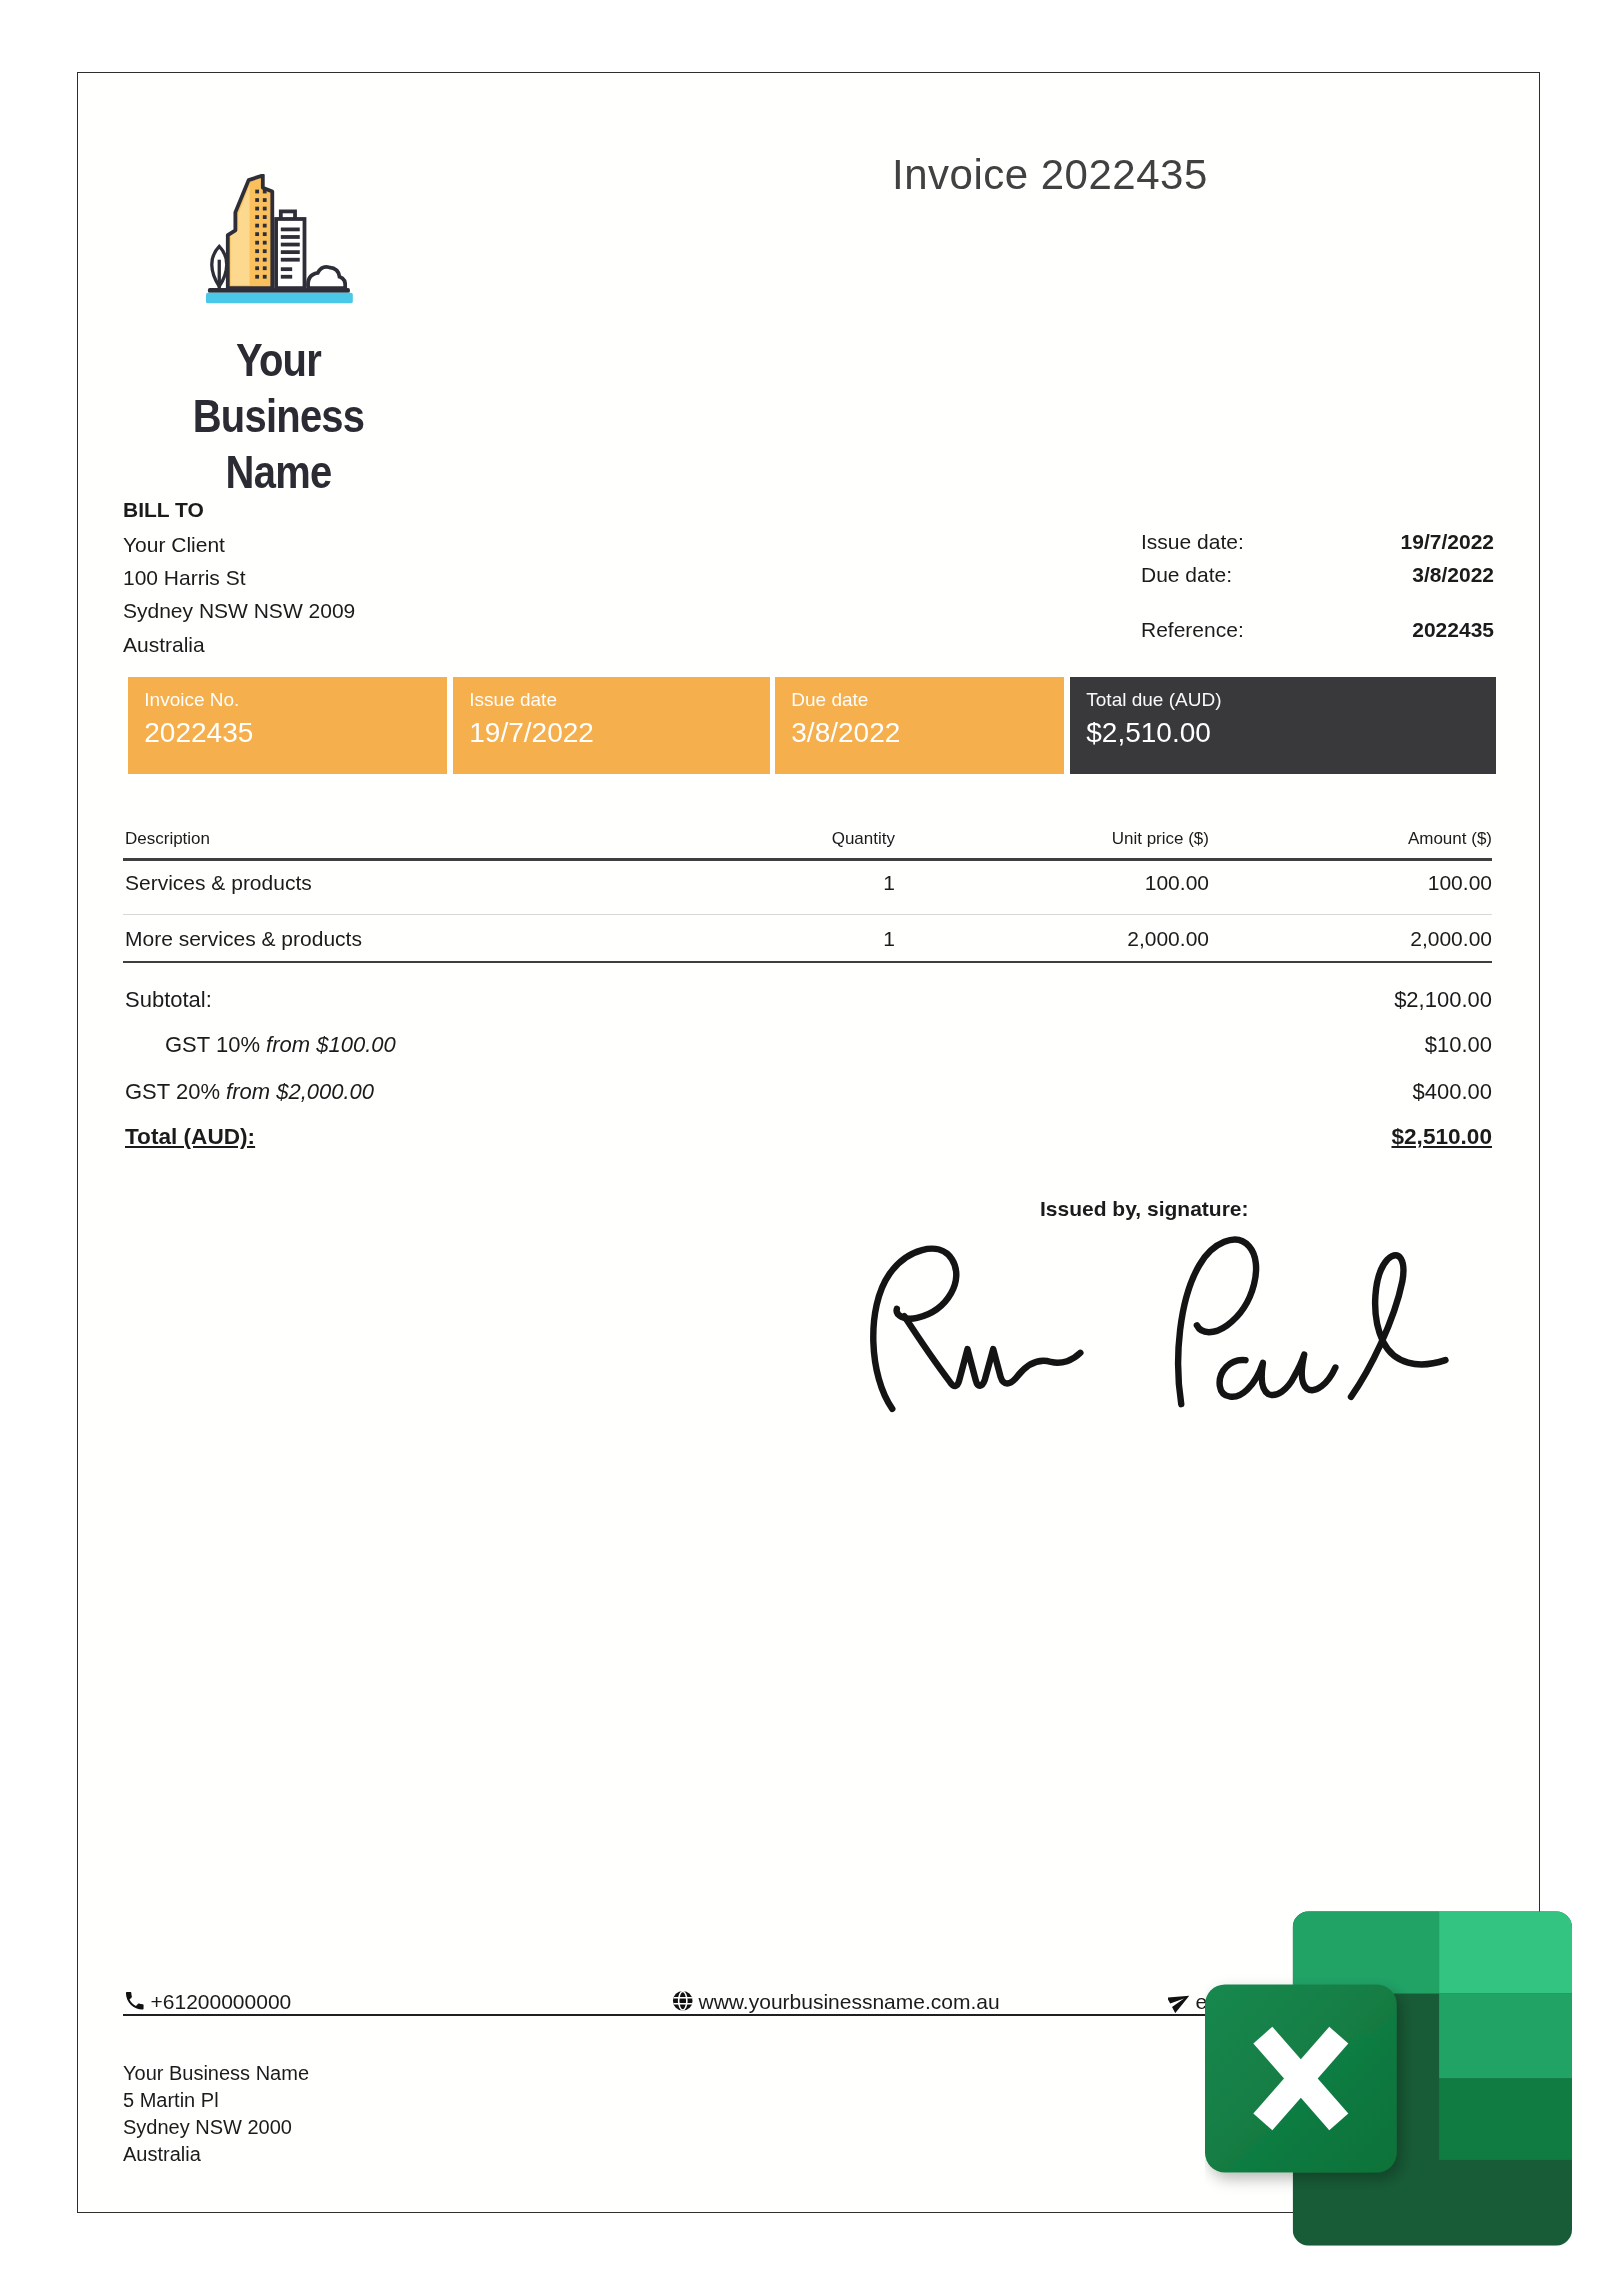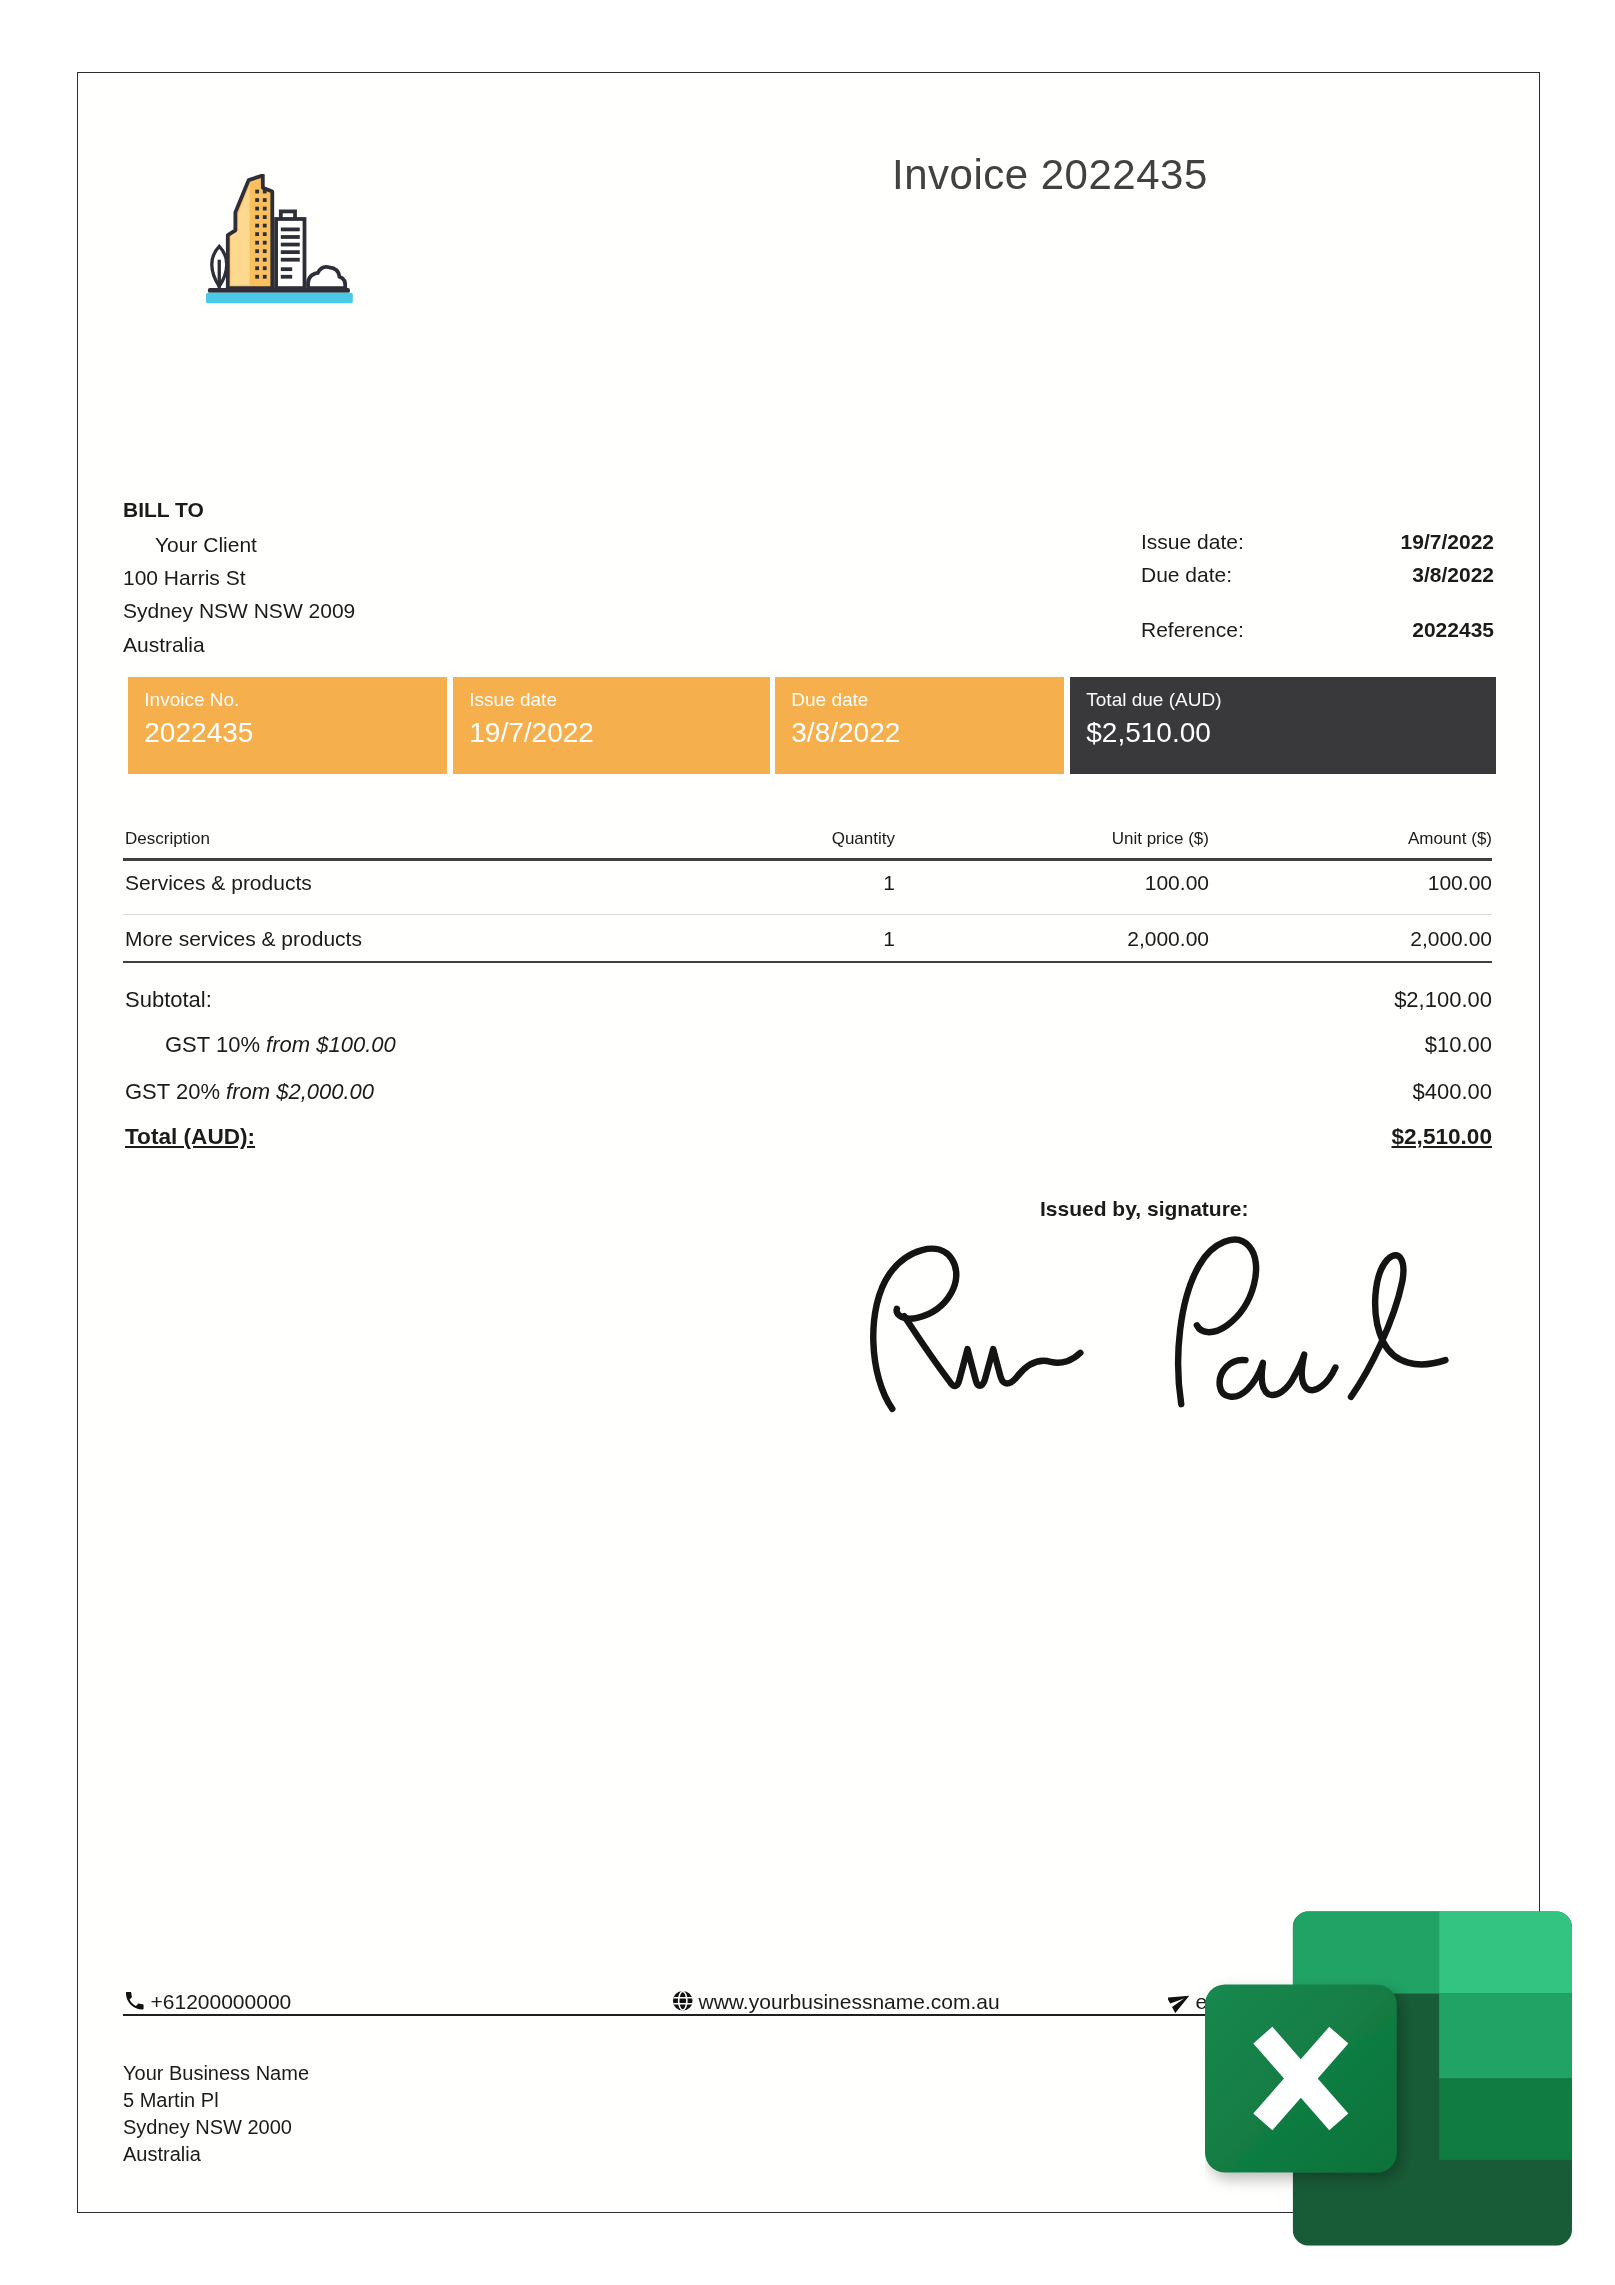--- a/index.html
+++ b/index.html
@@ -87,23 +87,27 @@
           <rect x="79" y="98" width="12" height="4"></rect>
           <rect x="79" y="106" width="12" height="4"></rect>
         </g>
 
         <path d="M 108 120 Q 106 106 118 104 Q 122 96 130 98 Q 140 99 141 108 Q 148 110 147 120 Z" fill="#ffffff" stroke="#2E2E38" stroke-width="4"></path>
 
         <rect x="2" y="120" width="150" height="5" rx="2" fill="#2E2E38"></rect>
         <rect x="0" y="125" width="155" height="11" rx="2" fill="#4AC8E8"></rect>
       </svg>
     </div>
+    <div class="abs" style="left:51px;top:259px;width:299px;">
+      <div class="logo-name">Your Business</div>
+      <div class="logo-name">Name</div>
+    </div>
 
     <div class="abs billto-label" style="left:45px;top:425px;">BILL TO</div>
-    <div class="abs billto-line" style="left:45px;top:460px;margin-left:32px;">Your Client</div>
+    <div class="abs billto-line" style="left:45px;top:460px;">Your Client</div>
     <div class="abs billto-line" style="left:45px;top:493px;">100 Harris St</div>
     <div class="abs billto-line" style="left:45px;top:526px;">Sydney NSW NSW 2009</div>
     <div class="abs billto-line" style="left:45px;top:560px;">Australia</div>
 
     <div class="abs meta-row" style="left:1063px;top:457px;">
       <span class="meta-label">Issue date:</span>
       <span class="meta-value">19/7/2022</span>
     </div>
     <div class="abs meta-row" style="left:1063px;top:490px;">
       <span class="meta-label">Due date:</span>

